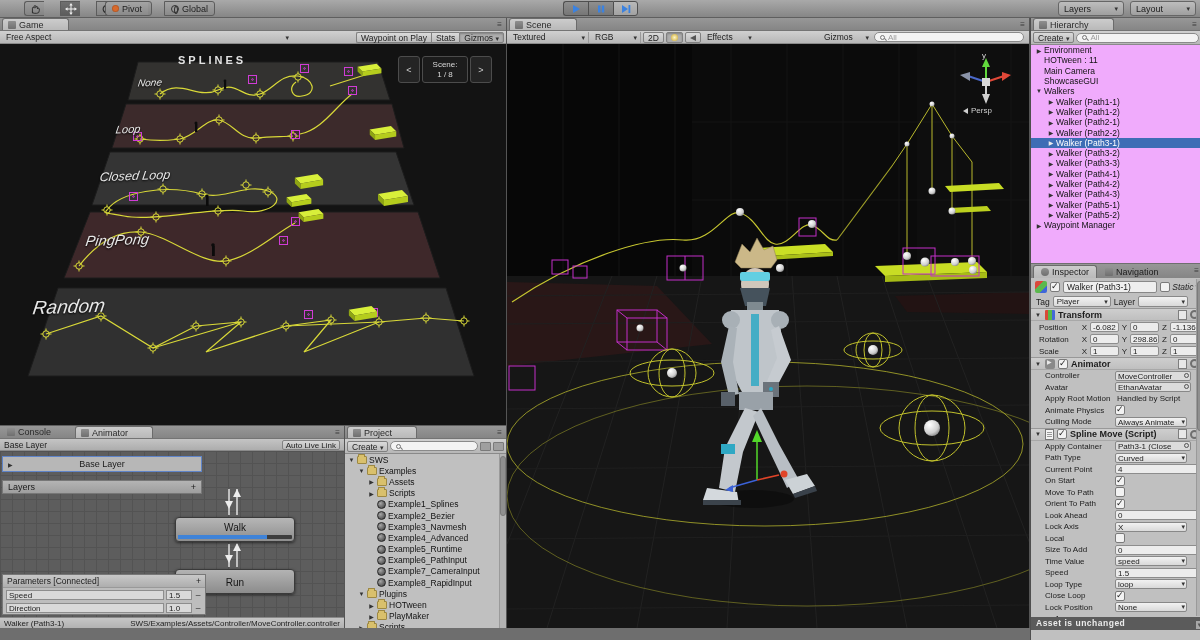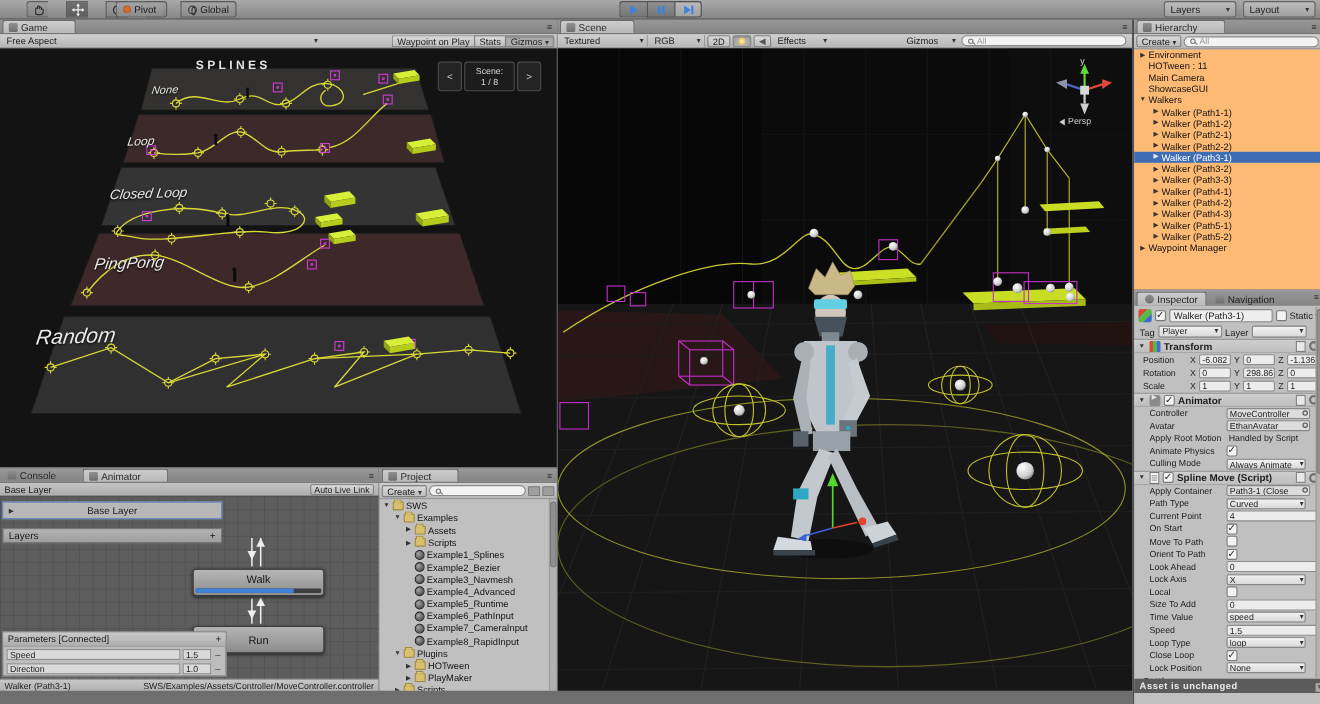--- a/index.html
+++ b/index.html
@@ -85,21 +85,21 @@
   #axis-gizmo{position:absolute;right:8px;top:10px;width:70px;height:66px;}
   #axis-y-lbl{position:absolute;left:31px;top:-3px;color:#ddd;font-size:8px;}
   #persp-row{position:absolute;left:12px;top:52px;display:flex;align-items:center;gap:3px;
     color:#cfcfcf;font-size:8px;}
   .tri-left{width:0;height:0;border-top:3px solid transparent;border-bottom:3px solid transparent;
     border-right:5px solid #cfcfcf;}
 
   
   #right-col{left:1030px;top:18px;width:170px;height:622px;background:#c0c0c0;border-left:1px solid #4f4f4f;}
   #hier{position:absolute;left:0;top:0;width:170px;height:246px;border-bottom:1px solid #6f6f6f;}
-  #hier-list{position:absolute;top:27px;left:0;right:0;bottom:0;overflow:hidden;background:#fdba74;}
+  #hier-list{position:absolute;top:27px;left:0;right:0;bottom:0;overflow:hidden;background:#f0abfc;}
   .hrow{height:10.3px;display:flex;align-items:center;font-size:8.5px;color:#111;padding-left:4px;gap:1px;}
   .hrow.sel{background:#3e6db5;color:#fff;}
   .hrow .arr{width:8px;font-size:6px;color:#333;flex:none;text-align:center;}
   .hrow.sel .arr{color:#eee;}
   .hrow .arr::before{content:"";}
   .hrow.arrow-right .arr::before{content:"▶";}
   .hrow.arrow-down .arr::before{content:"▼";}
   .hrow.d-1{padding-left:16px;}
 
   #insp{position:absolute;left:0;top:246px;width:172px;height:376px;overflow:hidden;}
@@ -107,21 +107,21 @@
   .itab{height:13px;display:flex;align-items:center;gap:3px;padding:0 7px;font-size:9px;}
   .itab.active{background:linear-gradient(#cccccc,#b9b9b9);border:1px solid #6b6b6b;border-bottom:none;border-radius:3px 3px 0 0;}
   .insp-head{height:17px;display:flex;align-items:center;gap:3px;padding:2px 4px;}
   .go-icon{width:12px;height:12px;border-radius:2px;flex:none;
     background:linear-gradient(135deg,#d9493a 0 34%,#5cb84e 34% 67%,#3e66d8 67% 100%);}
   .cbx{width:10px;height:10px;background:#f2f2f2;border:1px solid #7a7a7a;border-radius:2px;
     position:relative;flex:none;}
   .cbx.on::after{content:"✓";position:absolute;top:-2px;left:0px;font-size:9px;color:#222;}
   .name-field{flex:1;height:12px;background:#eeeeee;border:1px solid #888;border-radius:2px;
     font-size:8.5px;padding:0 3px;line-height:11px;overflow:hidden;white-space:nowrap;}
-  .static-grp{display:flex;align-items:center;gap:2px;font-size:8.5px;}
+  .static-grp{display:flex;align-items:center;gap:2px;font-size:8.5px;font-style:italic;}
   .tagrow{height:13px;display:flex;align-items:center;gap:3px;padding:0 5px;font-size:8.5px;}
   .msel{height:11px;background:linear-gradient(#f2f2f2,#d9d9d9);border:1px solid #888;border-radius:2px;
     position:relative;padding:0 11px 0 3px;line-height:10px;font-size:8px;overflow:hidden;white-space:nowrap;}
   .msel::after{content:"▾";position:absolute;right:2px;top:0;font-size:7px;color:#333;}
   .tag-sel{width:58px;}
   .layer-sel{width:50px;}
   .comp-h{height:13px;display:flex;align-items:center;background:linear-gradient(#cecece,#bfbfbf);
     border-top:1px solid #989898;border-bottom:1px solid #a8a8a8;font-weight:bold;font-size:9px;
     gap:3px;padding:0 4px;}
   .fold{font-size:6px;color:#333;width:7px;flex:none;}

